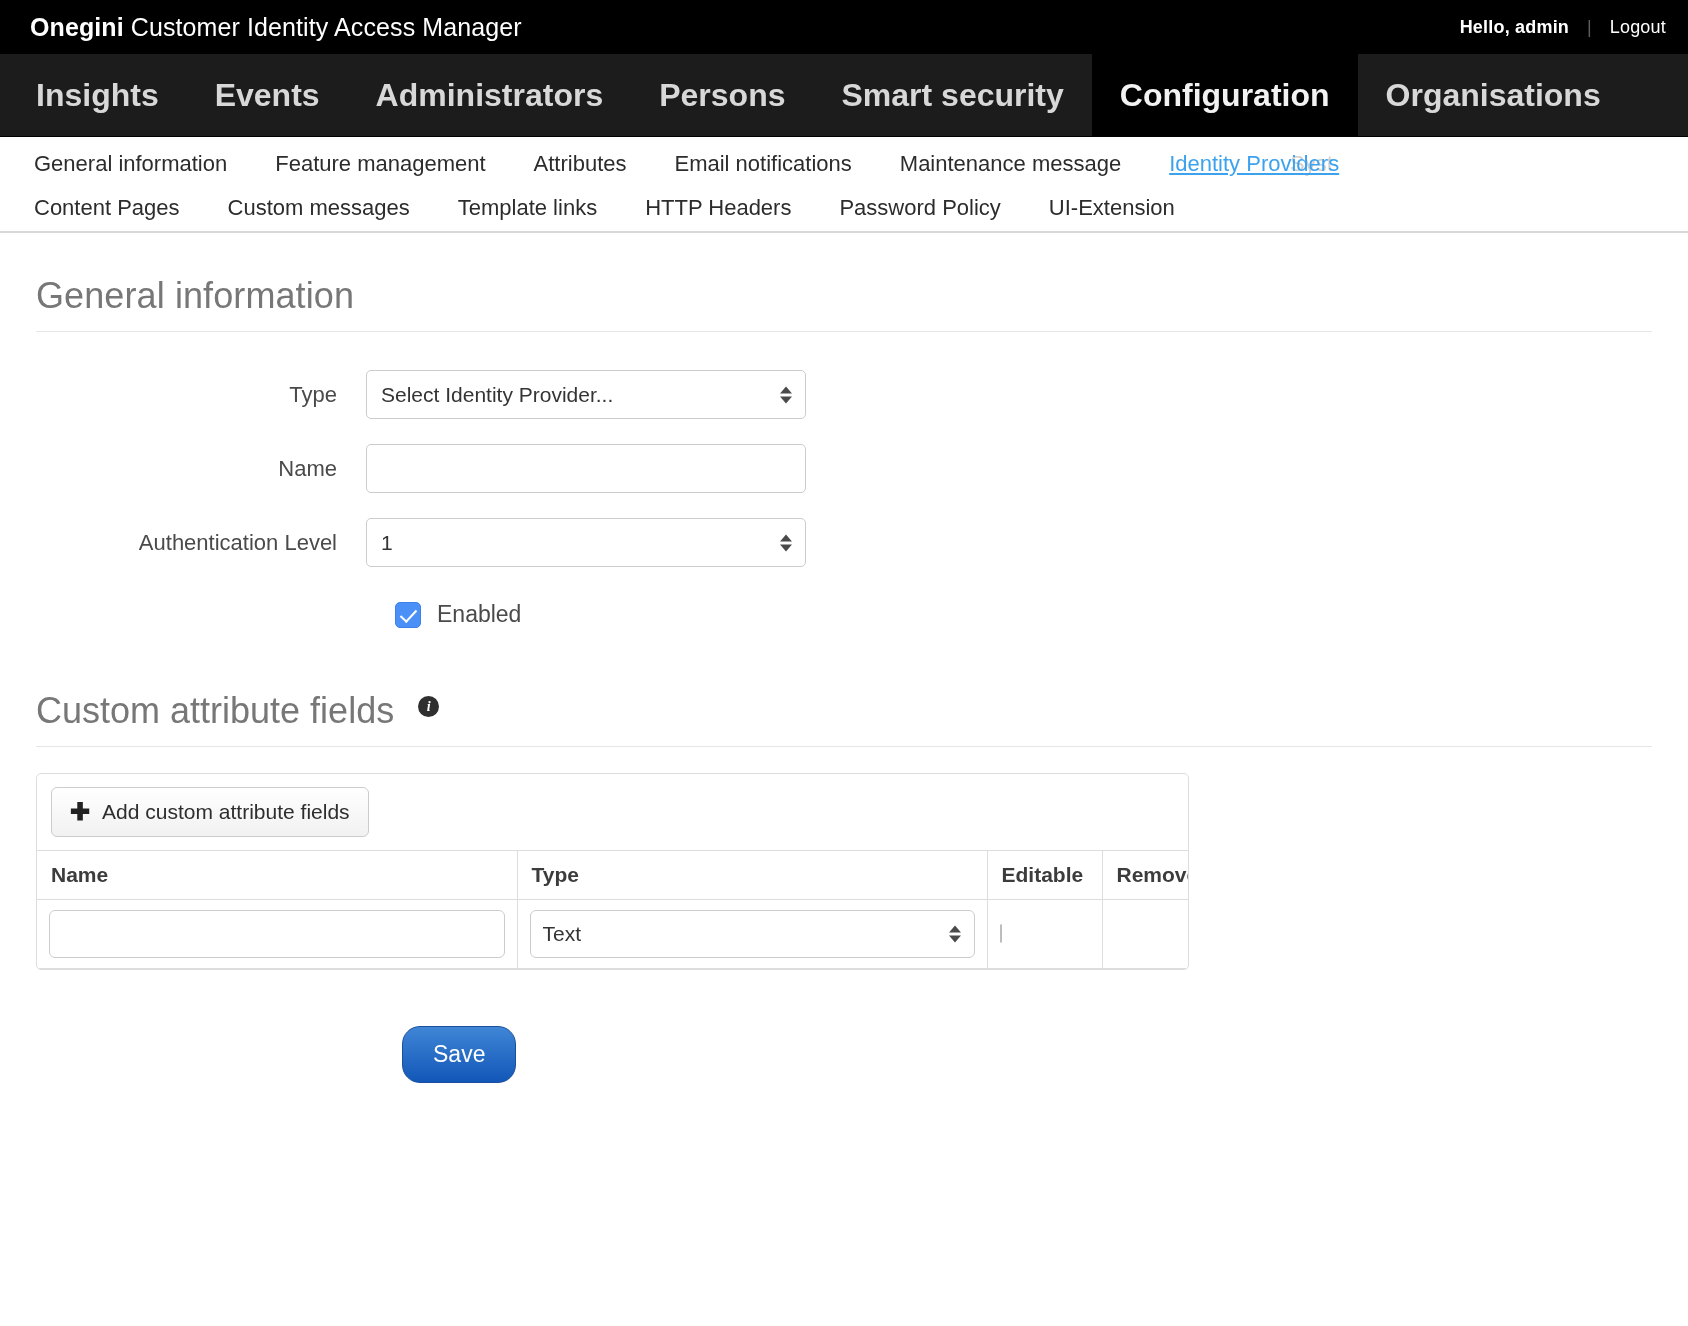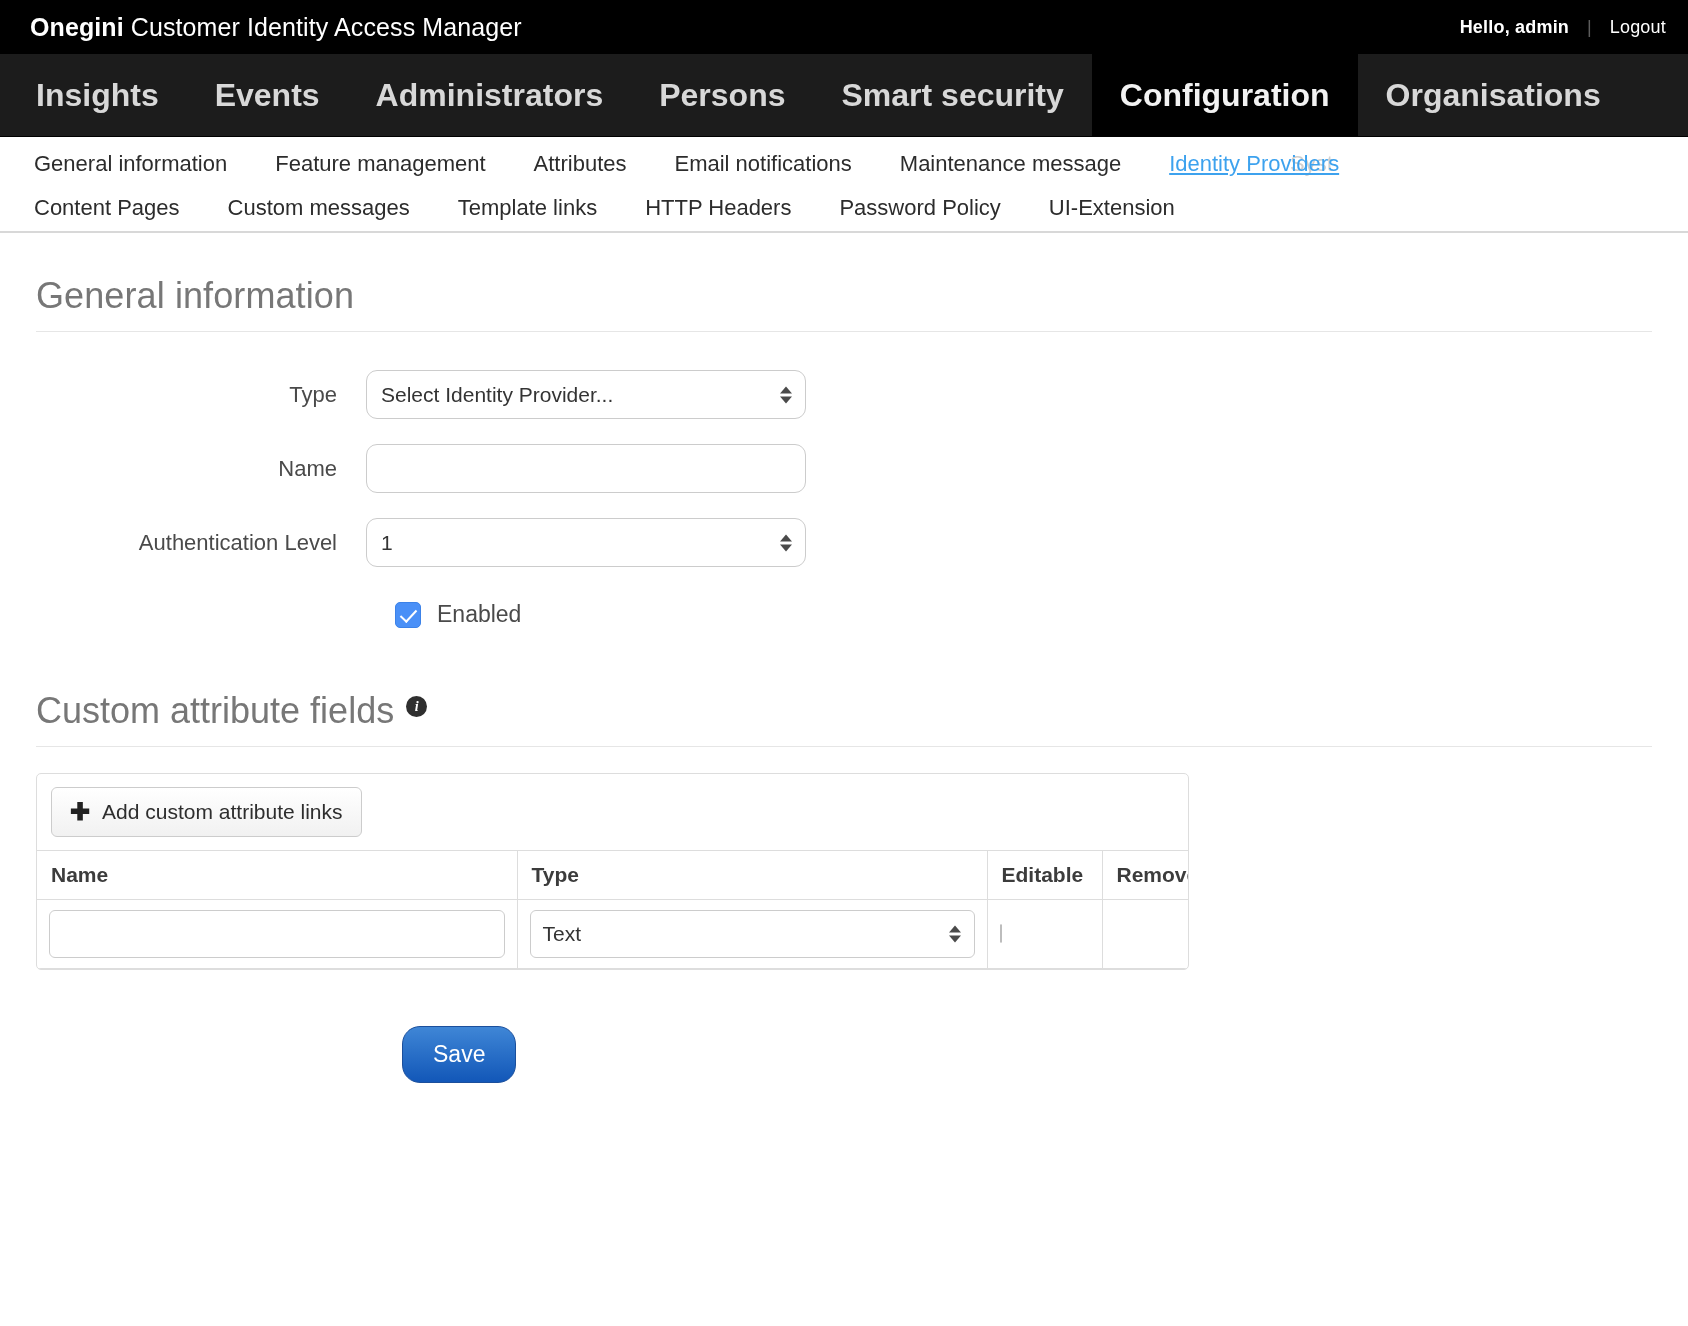--- a/index.html
+++ b/index.html
@@ -138,21 +138,21 @@
     text-align: right;
     padding-right: 29px;
     font-size: 22px;
     color: #4a4a4a;
     white-space: nowrap;
   }
   .ctl {
     width: 440px;
     height: 49px;
     border: 1px solid #cccccc;
-    border-radius: 11px;
+    border-radius: 5px;
     background: #ffffff;
     font-size: 21px;
     color: #343434;
     padding: 0 14px;
     display: flex;
     align-items: center;
     position: relative;
     font-family: "Liberation Sans", sans-serif;
   }
   .ctl.select { padding-right: 42px; }
@@ -220,21 +220,21 @@
 
   
   .section-title2 {
     font-size: 36px;
     font-weight: normal;
     color: #777777;
     margin: 62px 0 0 0;
     padding-bottom: 14px;
     display: flex;
     align-items: flex-start;
-    gap: 12px;
+    gap: 24px;
   }
   .info-icon {
     width: 21px; height: 21px;
     border-radius: 50%;
     background: #2f2f2f;
     color: #ffffff;
     font-size: 14px;
     font-weight: bold;
     font-style: italic;
     font-family: "Liberation Serif", serif;
@@ -440,21 +440,21 @@
     <span>Custom attribute fields</span>
     <span class="info-icon">i</span>
   </h2>
   <hr class="section-rule">
 
 
   <div class="panel">
     <div class="panel-head">
       <button class="btn-add">
         <span class="plus-icon">✚</span>
-        <span>Add custom attribute links</span>
+        <span>Add custom attribute fields</span>
       </button>
     </div>
 
     <table class="attrs">
       <thead>
         <tr>
           <th class="col-name">Name</th>
           <th class="col-type">Type</th>
           <th class="col-edit">Editable</th>
           <th class="col-remove">Remove</th>

